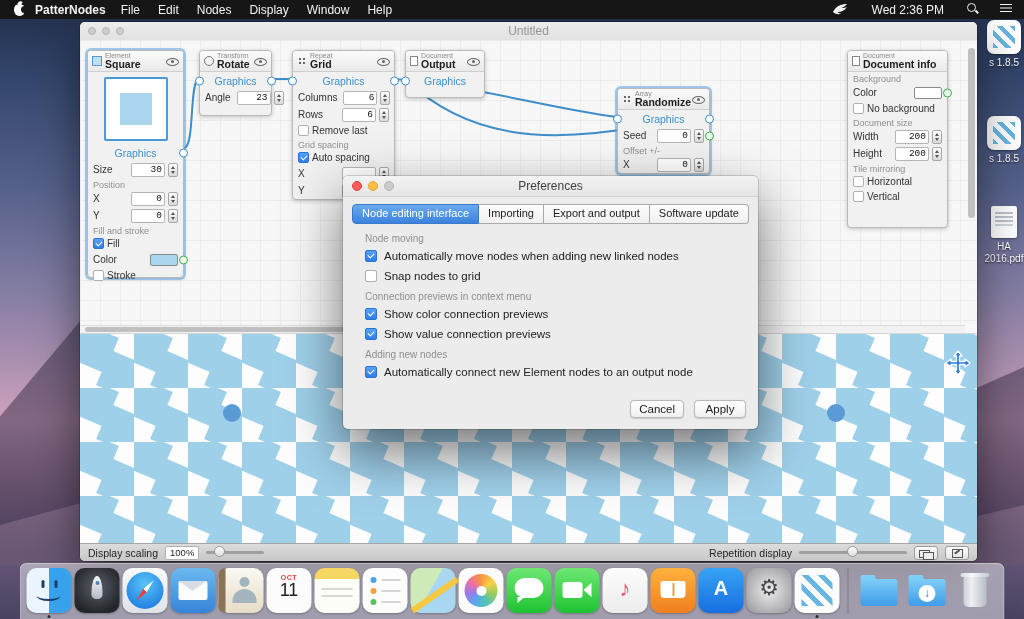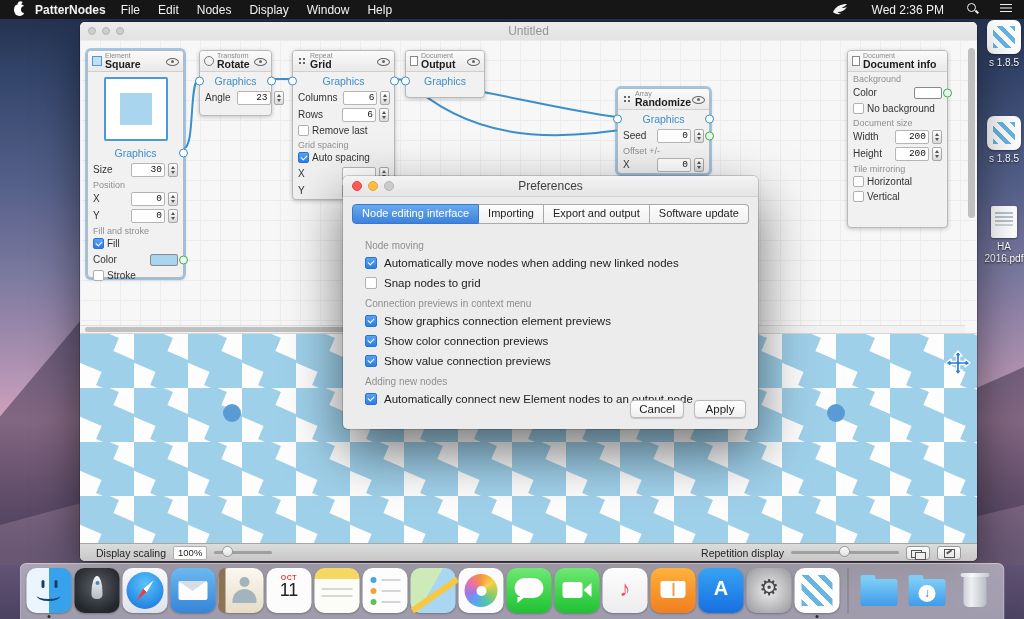--- a/index.html
+++ b/index.html
@@ -77,21 +77,21 @@
   .seclabel{padding:2px 5px 0;color:#8f8f8f;font-size:9px;}
   .cb{width:11px;height:11px;border:1px solid #b0b0b0;border-radius:2px;background:#fff;position:relative;flex:none;box-sizing:border-box;}
   .cb.checked{background:linear-gradient(#58a3f5,#2e7de8);border-color:#2a72d8;}
   .cb.checked::after{content:'';position:absolute;left:2px;top:2px;width:5px;height:3px;border-left:1.6px solid #fff;border-bottom:1.6px solid #fff;transform:rotate(-45deg);}
   .swatch{width:28px;height:12px;border:1px solid #8a8a8a;border-radius:2px;flex:none;box-sizing:border-box;}
   .preview-wrap{display:flex;align-items:center;justify-content:center;padding:5px 0 3px;}
   .preview-square{width:60px;height:60px;background:#fff;border:2px solid #4a9ad8;border-radius:2px;display:flex;align-items:center;justify-content:center;}
   .preview-inner{width:32px;height:32px;background:#a9d6ee;}
 
   
-  .statusbar{position:absolute;left:0;bottom:0;width:897px;height:18px;background:linear-gradient(#dcdcdc,#c7c7c7);border-top:1px solid #a6a6a6;border-radius:0 0 5px 5px;display:flex;align-items:center;gap:7px;padding:0 16px;box-sizing:border-box;font-size:10.5px;color:#222;}
+  .statusbar{position:absolute;left:0;bottom:0;width:897px;height:18px;background:linear-gradient(#dcdcdc,#c7c7c7);border-top:1px solid #a6a6a6;border-radius:0 0 5px 5px;display:flex;align-items:center;gap:7px;padding:0 8px;box-sizing:border-box;font-size:10.5px;color:#222;}
   .sb-box{background:#fff;border:1px solid #b0b0b0;border-radius:2px;padding:0 4px;height:12px;line-height:12px;font-size:9.5px;}
   .slider{position:relative;height:3px;background:#9f9f9f;border-radius:2px;}
   .knob{position:absolute;top:-5px;width:11px;height:11px;background:linear-gradient(#fdfdfd,#e0e0e0);border:1px solid #969696;border-radius:50%;box-sizing:border-box;}
   .sb-right{margin-left:auto;display:flex;align-items:center;gap:7px;}
   .sb-btn{width:24px;height:14px;border:1px solid #9a9a9a;border-radius:3px;background:linear-gradient(#fcfcfc,#e4e4e4);position:relative;flex:none;box-sizing:border-box;}
   .sb-btn.pages::before{content:'';position:absolute;left:4px;top:3px;width:9px;height:6px;border:1px solid #555;}
   .sb-btn.pages::after{content:'';position:absolute;left:8px;top:5px;width:9px;height:6px;border:1px solid #555;background:#eee;}
   .sb-btn.expand::before{content:'';position:absolute;left:6px;top:2.5px;width:9px;height:7px;border:1px solid #555;}
   .sb-btn.expand::after{content:'';position:absolute;left:8px;top:4px;width:6px;height:1.5px;background:#555;transform:rotate(-35deg);}
 
@@ -103,21 +103,21 @@
   .light.red{background:#fc5b57;border:0.5px solid #e2443e;}
   .light.yellow{background:#fdbe40;border:0.5px solid #e0a63a;}
   .light.gray{background:#cacaca;border:0.5px solid #b5b5b5;}
   .tabs{display:flex;justify-content:center;margin-top:7px;}
   .tab{border:1px solid #a9a9a9;border-left:none;padding:0 9px;background:linear-gradient(#fdfdfd,#f0f0f0);font-size:11px;color:#222;height:18px;line-height:17px;white-space:nowrap;}
   .tab:first-child{border-left:1px solid #a9a9a9;border-radius:4px 0 0 4px;}
   .tab:last-child{border-radius:0 4px 4px 0;}
   .tab.selected{background:linear-gradient(#6aa9ee,#3c82dd);color:#fff;border-color:#3a79c8;}
   .sections{padding:9px 14px 0 22px;font-size:11.5px;color:#1c1c1c;}
   .sec-header{color:#8f8f8f;font-size:10px;margin:9px 0 6px;}
-  .sec-header:first-child{margin-top:7px;}
+  .sec-header:first-child{margin-top:0;}
   .pref-row{display:flex;align-items:center;gap:7px;margin-bottom:8px;}
   .pref-row .cb{width:12px;height:12px;}
   .dlg-buttons{position:absolute;right:12px;bottom:11px;display:flex;gap:10px;}
   .btn{min-width:52px;height:18px;background:linear-gradient(#fff,#f0f0f0);border:1px solid #b9b9b9;border-radius:4px;font-size:11.5px;text-align:center;line-height:17px;color:#222;padding:0 8px;box-shadow:0 .5px 1px rgba(0,0,0,.15);box-sizing:border-box;}
 
   
   #move-cursor{position:absolute;left:944px;top:349px;z-index:20;}
 
   
   .d-icon{position:absolute;width:56px;text-align:center;z-index:1;color:#fff;font-size:10px;text-shadow:0 1px 2px rgba(0,0,0,.8);}
@@ -508,24 +508,20 @@
           <span class="cb checked"></span>
           <span>Automatically move nodes when adding new linked nodes</span>
         </div>
         <div class="pref-row">
           <span class="cb"></span>
           <span>Snap nodes to grid</span>
         </div>
         <div class="sec-header">Connection previews in context menu</div>
         <div class="pref-row">
           <span class="cb checked"></span>
-          <span>Show graphics connection element previews</span>
-        </div>
-        <div class="pref-row">
-          <span class="cb checked"></span>
           <span>Show color connection previews</span>
         </div>
         <div class="pref-row">
           <span class="cb checked"></span>
           <span>Show value connection previews</span>
         </div>
         <div class="sec-header">Adding new nodes</div>
         <div class="pref-row">
           <span class="cb checked"></span>
           <span>Automatically connect new Element nodes to an output node</span>

